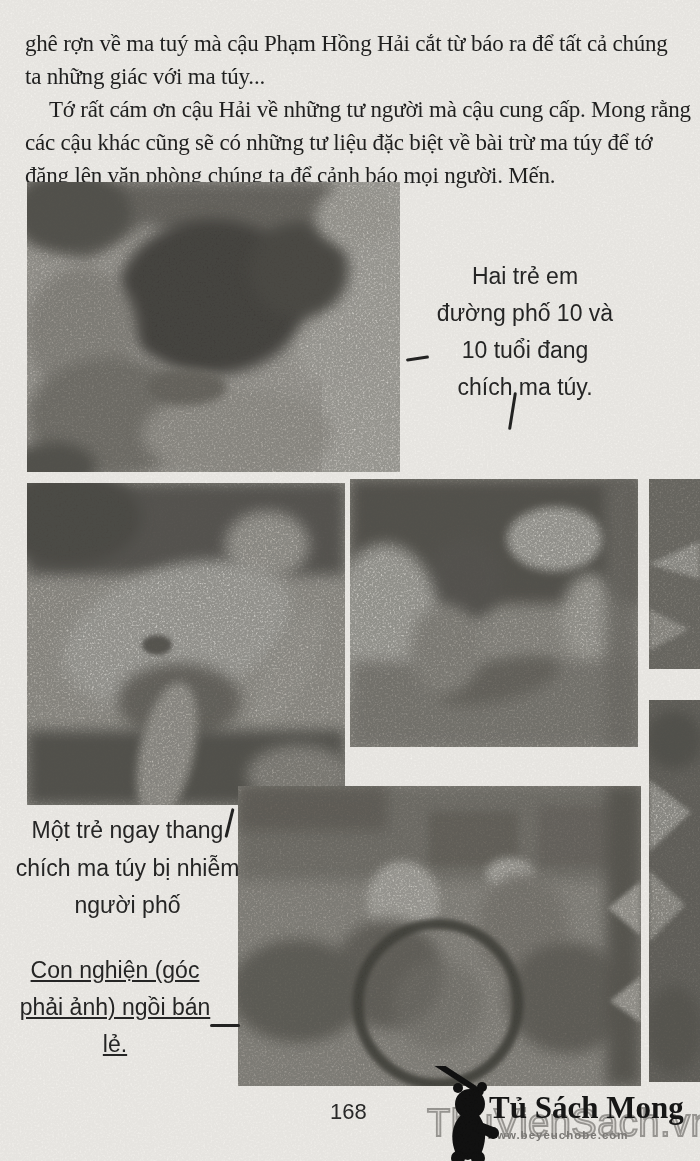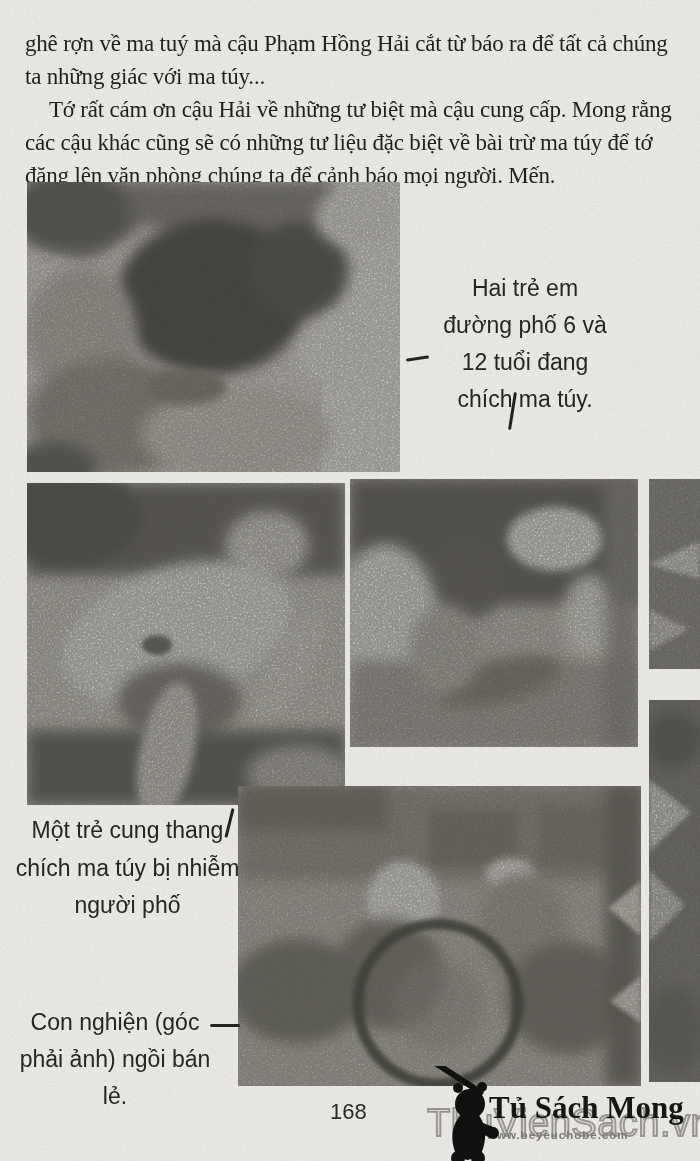--- a/index.html
+++ b/index.html
@@ -79,21 +79,21 @@
       </filter>
       <filter id="soft2" x="-40%" y="-40%" width="180%" height="180%">
         <feGaussianBlur stdDeviation="2"></feGaussianBlur>
       </filter>
     </defs>
   </svg>
 
   <div class="intro">
     <div class="line">ghê rợn về ma tuý mà cậu Phạm Hồng Hải cắt từ báo ra để tất cả chúng</div>
     <div class="line">ta những giác với ma túy...</div>
-    <div class="line indent">Tớ rất cám ơn cậu Hải về những tư biệt mà cậu cung cấp. Mong rằng</div>
+    <div class="line indent">Tớ rất cám ơn cậu Hải về những tư người mà cậu cung cấp. Mong rằng</div>
     <div class="line">các cậu khác cũng sẽ có những tư liệu đặc biệt về bài trừ ma túy để tớ</div>
     <div class="line">đăng lên văn phòng chúng ta để cảnh báo mọi người. Mến.</div>
   </div>
 
   <svg class="photo" style="left:27px;top:182px;" width="373" height="290" viewBox="0 0 373 290">
     <rect width="373" height="290" fill="#d8d4ce"></rect>
     <rect x="295" y="0" width="78" height="290" fill="#ebe8e2"></rect>
     <path d="M0,0 H310 L295,58 L205,72 L120,42 L60,78 L0,58 Z" fill="#6f6c66" filter="url(#soft7)" opacity="0.9"></path>
     <ellipse cx="45" cy="30" rx="60" ry="40" fill="#55524d" filter="url(#soft7)"></ellipse>
     <ellipse cx="185" cy="115" rx="95" ry="78" fill="#3a3835" filter="url(#soft7)"></ellipse>
@@ -101,24 +101,24 @@
     <ellipse cx="330" cy="35" rx="42" ry="30" fill="#e2dfd8" filter="url(#soft7)"></ellipse>
     <ellipse cx="55" cy="150" rx="55" ry="65" fill="#b3afa8" filter="url(#soft7)"></ellipse>
     <ellipse cx="85" cy="235" rx="85" ry="60" fill="#8f8b84" filter="url(#soft7)"></ellipse>
     <ellipse cx="210" cy="252" rx="95" ry="45" fill="#c9c5be" filter="url(#soft7)"></ellipse>
     <ellipse cx="310" cy="170" rx="40" ry="32" fill="#e9e6e0" filter="url(#soft7)"></ellipse>
     <ellipse cx="25" cy="285" rx="45" ry="26" fill="#55524d" filter="url(#soft7)"></ellipse>
     <ellipse cx="160" cy="205" rx="40" ry="18" fill="#7b776f" filter="url(#soft4)"></ellipse>
     <rect width="373" height="290" filter="url(#grain)" opacity="0.5"></rect>
   </svg>
 
-  <div class="caption" style="left:420px;top:270px;width:210px;">
+  <div class="caption" style="left:420px;top:258px;width:210px;">
     <div class="line">Hai trẻ em</div>
-    <div class="line">đường phố 6 và</div>
-    <div class="line">12 tuổi đang</div>
+    <div class="line">đường phố 10 và</div>
+    <div class="line">10 tuổi đang</div>
     <div class="line">chích ma túy.</div>
   </div>
   <div class="mark" style="left:406px;top:357px;width:23px;height:3px;transform:rotate(-8deg);"></div>
   <div class="mark" style="left:511px;top:392px;width:3px;height:38px;transform:rotate(9deg);"></div>
 
   <svg class="photo" style="left:27px;top:483px;" width="318" height="322" viewBox="0 0 318 322">
     <rect width="318" height="322" fill="#d2cec7"></rect>
     <rect x="0" y="0" width="318" height="92" fill="#5b5854" filter="url(#soft7)"></rect>
     <ellipse cx="40" cy="35" rx="75" ry="48" fill="#474441" filter="url(#soft7)"></ellipse>
     <ellipse cx="240" cy="62" rx="42" ry="34" fill="#dcd8d1" filter="url(#soft7)"></ellipse>
@@ -155,21 +155,21 @@
   <svg class="strip" style="left:649px;top:700px;" width="51" height="382" viewBox="0 0 51 382">
     <rect width="51" height="382" fill="#7b7771"></rect>
     <polygon points="0,80 42,112 0,152" fill="#e9e6e0" filter="url(#soft2)"></polygon>
     <polygon points="0,170 36,205 0,242" fill="#ddd9d2" filter="url(#soft2)"></polygon>
     <ellipse cx="25" cy="40" rx="30" ry="30" fill="#55524d" filter="url(#soft7)"></ellipse>
     <ellipse cx="25" cy="330" rx="30" ry="45" fill="#605d57" filter="url(#soft7)"></ellipse>
     <rect width="51" height="382" filter="url(#grain)" opacity="0.6"></rect>
   </svg>
 
   <div class="caption" style="left:15px;top:812px;width:225px;line-height:37.5px;">
-    <div class="line">Một trẻ cung thang</div>
+    <div class="line">Một trẻ ngay thang</div>
     <div class="line">chích ma túy bị nhiễm</div>
     <div class="line">người phố</div>
   </div>
   <div class="mark" style="left:228px;top:808px;width:3px;height:30px;transform:rotate(14deg);"></div>
 
   <svg class="photo" style="left:238px;top:786px;" width="403" height="300" viewBox="0 0 403 300">
     <rect width="403" height="300" fill="#b3afa8"></rect>
     <rect x="0" y="0" width="403" height="95" fill="#8d8982" filter="url(#soft7)"></rect>
     <rect x="0" y="0" width="150" height="45" fill="#6f6b64" filter="url(#soft7)"></rect>
     <rect x="190" y="25" width="90" height="55" fill="#746f68" filter="url(#soft4)"></rect>
@@ -181,21 +181,21 @@
     <ellipse cx="285" cy="142" rx="45" ry="55" fill="#9b968f" filter="url(#soft7)"></ellipse>
     <ellipse cx="330" cy="212" rx="62" ry="56" fill="#6e6a63" filter="url(#soft7)"></ellipse>
     <circle cx="200" cy="218" r="80" fill="none" stroke="#33302c" stroke-width="11" filter="url(#soft2)" opacity="0.9"></circle>
     <circle cx="200" cy="218" r="45" fill="#8d8982" filter="url(#soft7)" opacity="0.6"></circle>
     <rect x="368" y="0" width="35" height="300" fill="#5e5b55" filter="url(#soft7)"></rect>
     <path d="M403,95 L370,122 L403,150 Z" fill="#d8d4cd" filter="url(#soft2)"></path>
     <path d="M403,190 L372,215 L403,237 Z" fill="#d8d4cd" filter="url(#soft2)"></path>
     <rect width="403" height="300" filter="url(#grain)" opacity="0.5"></rect>
   </svg>
 
-  <div class="caption" style="left:15px;top:1004px;width:200px;">
+  <div class="caption" style="left:15px;top:952px;width:200px;text-decoration:underline;">
     <div class="line">Con nghiện (góc</div>
     <div class="line">phải ảnh) ngồi bán</div>
     <div class="line">lẻ.</div>
   </div>
   <div class="mark" style="left:210px;top:1024px;width:30px;height:3px;"></div>
 
   <div class="page-number">168</div>
 
   <svg class="logo" width="96" height="96" viewBox="0 0 96 96">
     <g fill="#0c0c0c">

